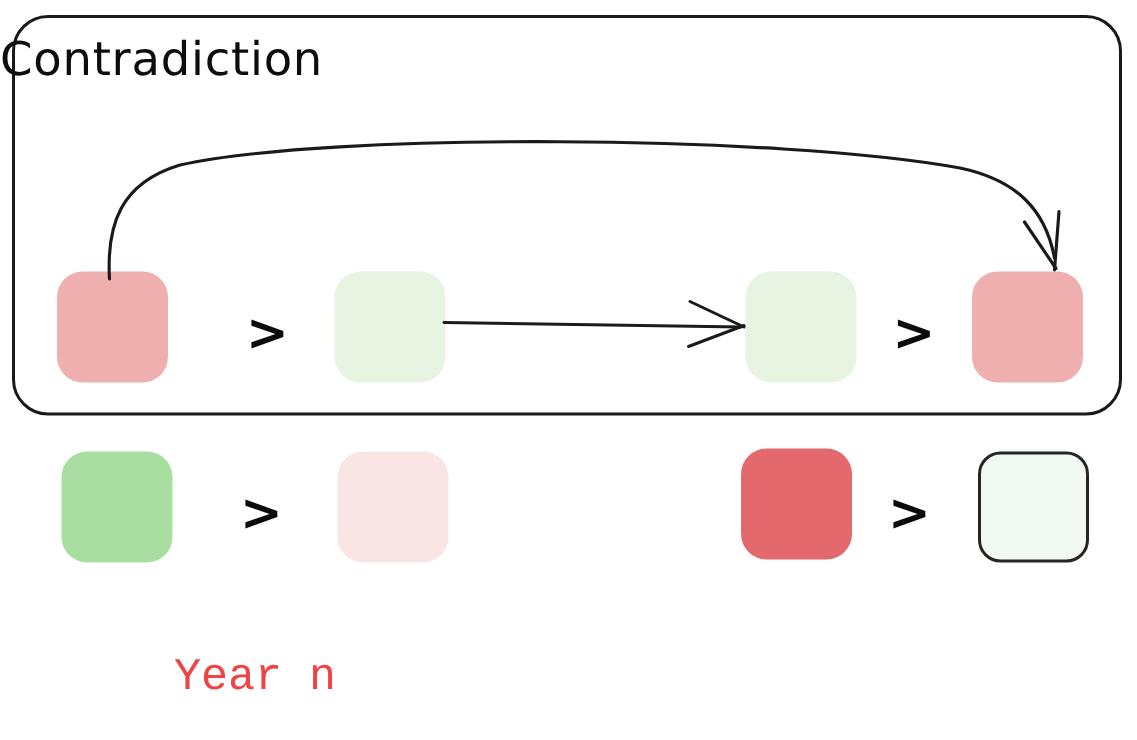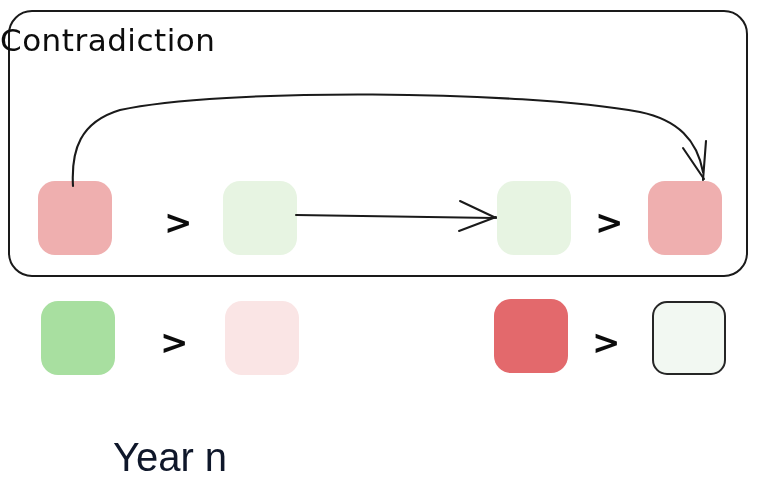--- a/index.html
+++ b/index.html
@@ -71,24 +71,24 @@
     font-weight: 700;
     color: #0b0b0b;
     line-height: 1;
     width: 28px;
     text-align: center;
   }
 
   
   .year-label {
     position: absolute;
-    font-family: Liberation Sans, sans-serif;
-    font-size: 40px;
+    font-family: Liberation Mono, monospace;
+    font-size: 30px;
     font-weight: 400;
-    color: #0f172a;
+    color: #ef4444;
     white-space: nowrap;
     text-align: center;
   }
 
   
   #arrows {
     position: absolute;
     left: 0; top: 0;
     width: 758px;
     height: 493px;

